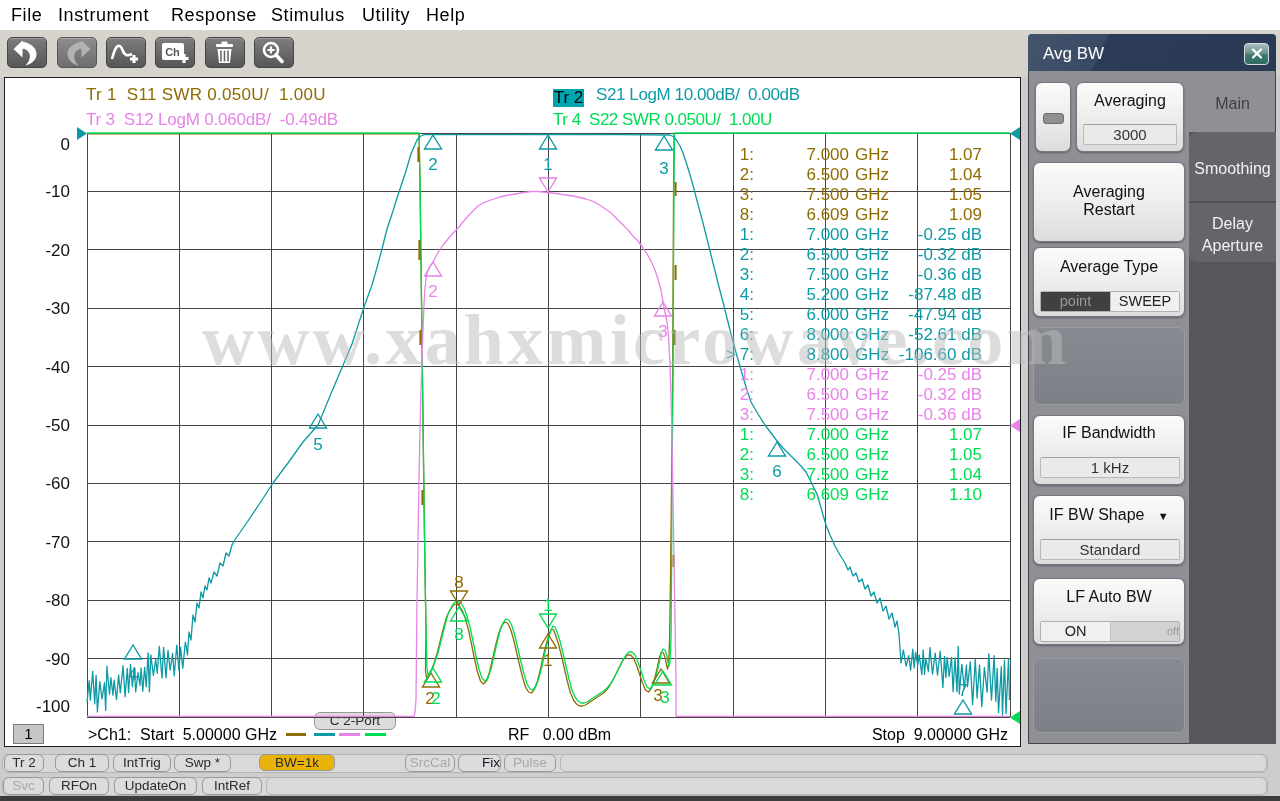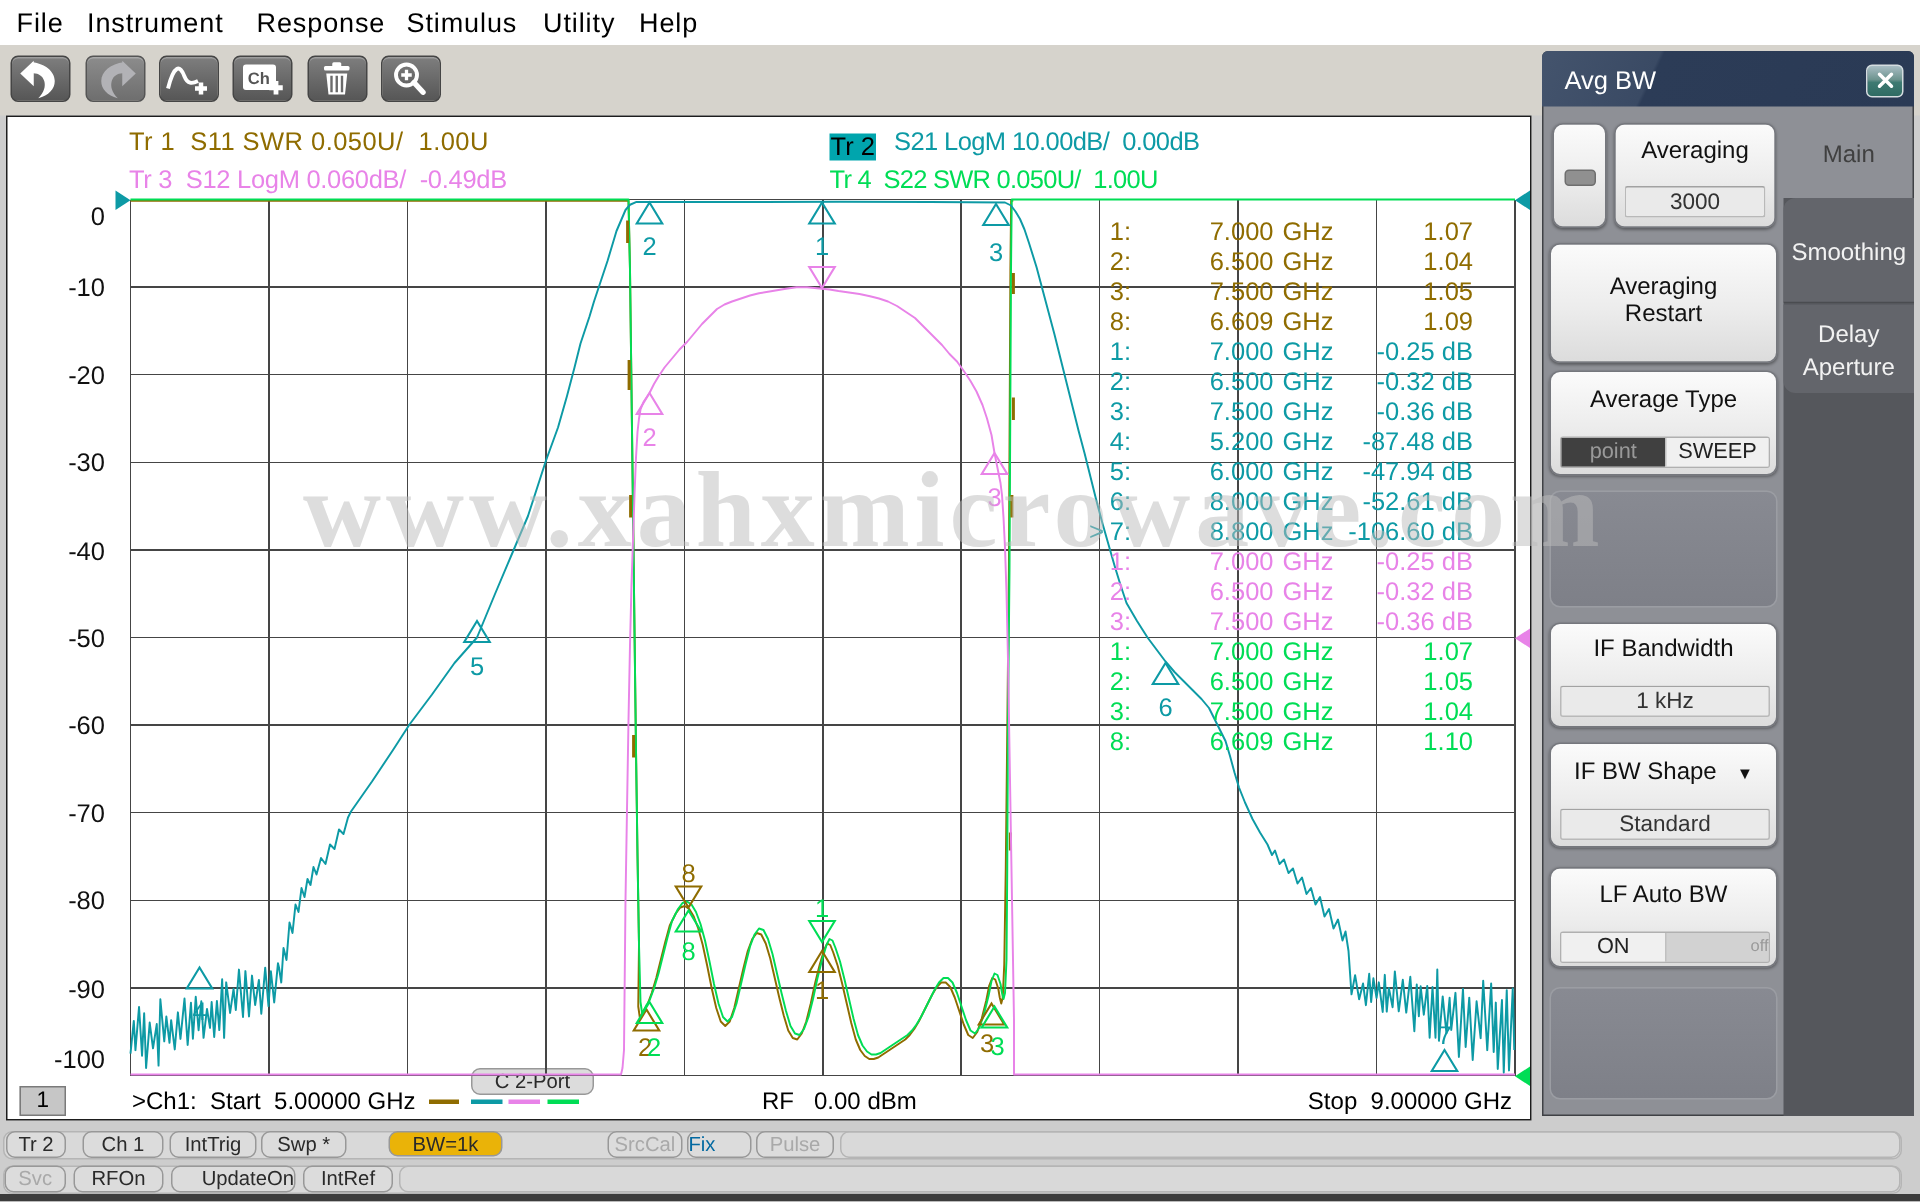--- a/index.html
+++ b/index.html
@@ -204,26 +204,26 @@
 
 <div class="ab" style="left:2px;top:754px;width:1266px;height:19px;border:1px solid #b5b5b5;border-radius:6px;background:#d9d9d9;z-index:2;"></div>
 <div class="ab" style="left:2px;top:777px;width:1266px;height:19px;border:1px solid #b5b5b5;border-radius:6px;background:#d9d9d9;z-index:2;"></div>
 <div class="ab" style="left:4px;top:754px;width:40px;height:18px;border:1.4px solid #989898;border-radius:6px;background:#dcdcdc;font-size:13.5px;color:#2a2a2a;text-align:center;line-height:15px;z-index:3;">Tr 2</div>
 <div class="ab" style="left:55px;top:754px;width:54px;height:18px;border:1.4px solid #989898;border-radius:6px;background:#dcdcdc;font-size:13.5px;color:#2a2a2a;text-align:center;line-height:15px;z-index:3;">Ch 1</div>
 <div class="ab" style="left:113px;top:754px;width:58px;height:18px;border:1.4px solid #989898;border-radius:6px;background:#dcdcdc;font-size:13.5px;color:#2a2a2a;text-align:center;line-height:15px;z-index:3;">IntTrig</div>
 <div class="ab" style="left:174px;top:754px;width:57px;height:18px;border:1.4px solid #989898;border-radius:6px;background:#dcdcdc;font-size:13.5px;color:#2a2a2a;text-align:center;line-height:15px;z-index:3;">Swp *</div>
 <div class="ab" style="left:235px;top:754px;width:76px;height:17px;border:1.4px solid #989898;border-radius:6px;background:#eab308;font-size:13.5px;color:#2a2a2a;text-align:center;line-height:15px;z-index:3;margin-left:24px;">BW=1k</div>
 <div class="ab" style="left:314px;top:712px;width:82px;height:18px;border:1.4px solid #989898;border-radius:6px;background:#dcdcdc;font-size:13.5px;color:#2a2a2a;text-align:center;line-height:15px;z-index:3;">C  2-Port</div>
 <div class="ab" style="left:405px;top:754px;width:50px;height:18px;border:1.4px solid #989898;border-radius:6px;background:#dcdcdc;font-size:13.5px;color:#a9a9a9;text-align:center;line-height:15px;z-index:3;">SrcCal</div>
-<div class="ab" style="left:458px;top:754px;width:43px;height:18px;border:1.4px solid #989898;border-radius:6px;background:#dcdcdc;font-size:13.5px;color:#0369a1;text-align:left;line-height:15px;z-index:3;">Fix</div>
+<div class="ab" style="left:458px;top:754px;width:43px;height:18px;border:1.4px solid #989898;border-radius:6px;background:#dcdcdc;font-size:13.5px;color:#0f172a;text-align:right;line-height:15px;z-index:3;">Fix</div>
 <div class="ab" style="left:504px;top:754px;width:52px;height:18px;border:1.4px solid #989898;border-radius:6px;background:#dcdcdc;font-size:13.5px;color:#a9a9a9;text-align:center;line-height:15px;z-index:3;">Pulse</div>
 <div class="ab" style="left:560px;top:754px;width:707px;height:18px;border:1.4px solid #b5b5b5;border-radius:6px;z-index:3;"></div>
 <div class="ab" style="left:3px;top:777px;width:41px;height:18px;border:1.4px solid #989898;border-radius:6px;background:#dcdcdc;font-size:13.5px;color:#a9a9a9;text-align:center;line-height:15px;z-index:3;">Svc</div>
 <div class="ab" style="left:49px;top:777px;width:60px;height:18px;border:1.4px solid #989898;border-radius:6px;background:#dcdcdc;font-size:13.5px;color:#2a2a2a;text-align:center;line-height:15px;z-index:3;">RFOn</div>
-<div class="ab" style="left:114px;top:777px;width:83px;height:18px;border:1.4px solid #989898;border-radius:6px;background:#dcdcdc;font-size:13.5px;color:#2a2a2a;text-align:right;line-height:15px;z-index:3;">UpdateOn</div>
+<div class="ab" style="left:114px;top:777px;width:83px;height:18px;border:1.4px solid #989898;border-radius:6px;background:#dcdcdc;font-size:13.5px;color:#2a2a2a;text-align:center;line-height:15px;z-index:3;">UpdateOn</div>
 <div class="ab" style="left:202px;top:777px;width:60px;height:18px;border:1.4px solid #989898;border-radius:6px;background:#dcdcdc;font-size:13.5px;color:#2a2a2a;text-align:center;line-height:15px;z-index:3;">IntRef</div>
 <div class="ab" style="left:266px;top:777px;width:1001px;height:18px;border:1.4px solid #b5b5b5;border-radius:6px;z-index:3;"></div>
 <div class="ab" style="left:0;top:796px;width:1280px;height:5px;background:#3c3c3c;z-index:3;"></div>
 
 <div class="ab" style="left:1028px;top:34px;width:248px;height:710px;background:#8e9096;border:1px solid #3f4145;border-radius:4px 4px 0 0;z-index:10;"></div>
 <div class="ab" style="left:1028px;top:34px;width:248px;height:37px;background:linear-gradient(115deg,#44546d 0%,#3a4a64 30%,#2c3c57 31%,#2a3a55 100%);border-radius:4px 4px 0 0;z-index:11;"></div>
 <div class="ab" style="left:1043px;top:44px;font-size:17px;color:#fff;z-index:12;">Avg BW</div>
 <div class="ab" style="left:1244px;top:43px;width:25px;height:22px;border-radius:4px;border:1.4px solid #d5dde0;background:linear-gradient(180deg,#a9bdc4 0%,#6d948f 45%,#3e7a72 55%,#2f6b63 100%);z-index:12;text-align:center;">
 <svg width="22" height="19">
       <path d="M 7 5.5 L 15 13.5 M 15 5.5 L 7 13.5" stroke="#fff" stroke-width="2.3" stroke-linecap="round"></path>

